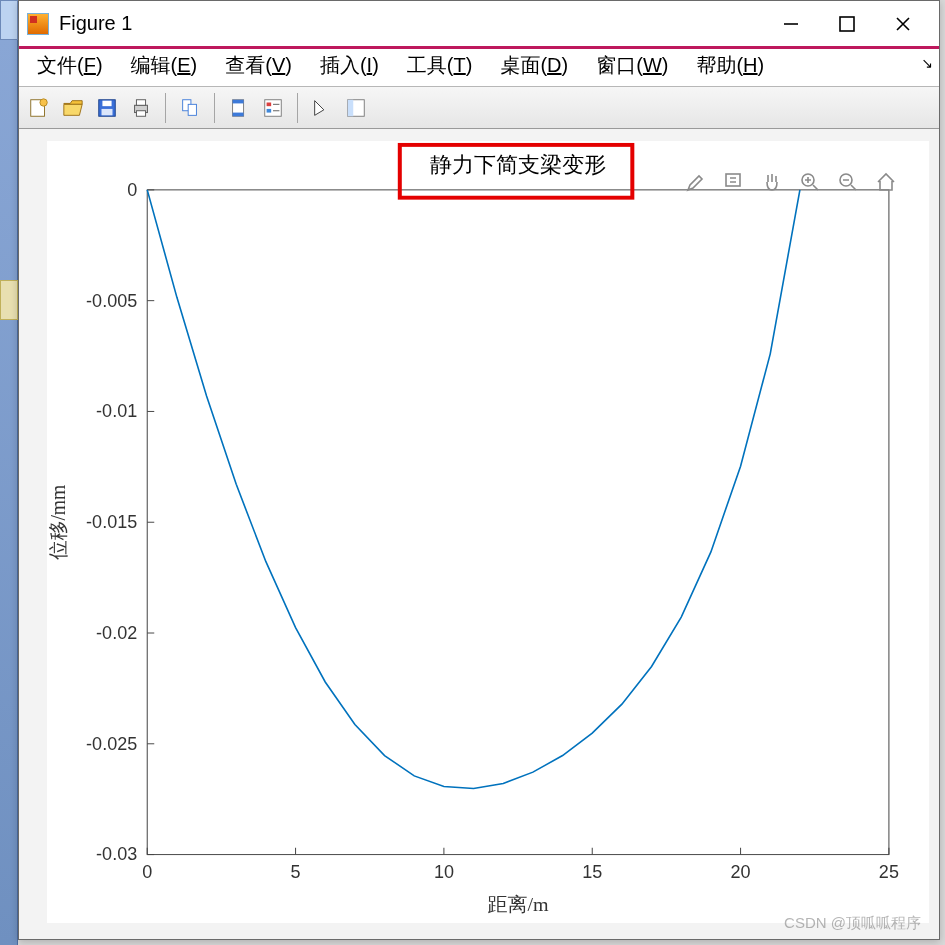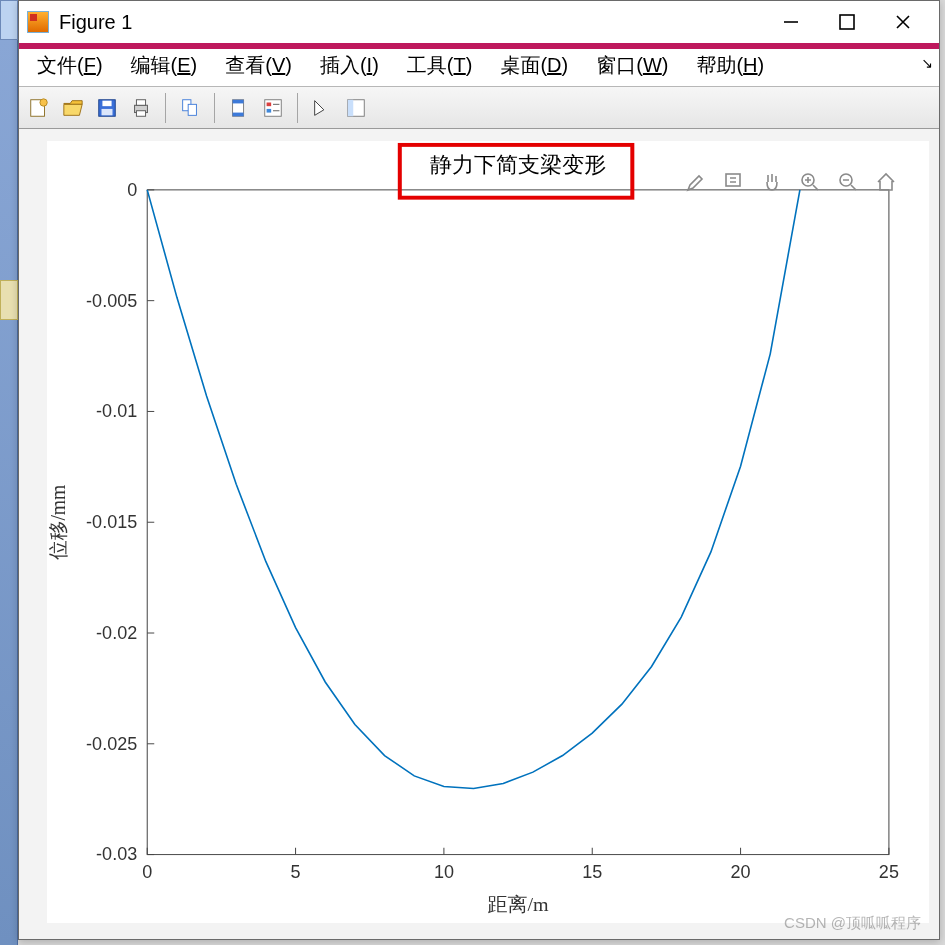--- a/index.html
+++ b/index.html
@@ -32,21 +32,21 @@
     background: #ffffff;
     border: 1px solid #6a6a6a;
     box-shadow: 0 2px 8px rgba(0,0,0,0.2);
     display: flex; flex-direction: column;
   }
   .titlebar {
     height: 48px;
     display: flex; align-items: center;
     padding: 0 8px;
     background: #ffffff;
-    border-bottom: 6px solid #be185d;
+    border-bottom: 3px solid #be185d;
   }
   .titlebar .appicon {
     width: 22px; height: 22px; margin-right: 10px;
     background: linear-gradient(#ffb030,#e06a00);
     border: 1px solid #78b0d8;
     position: relative;
   }
   .titlebar .appicon::after {
     content:""; position:absolute; left:2px; top:2px; width:7px; height:7px;
     background:#d03020;

